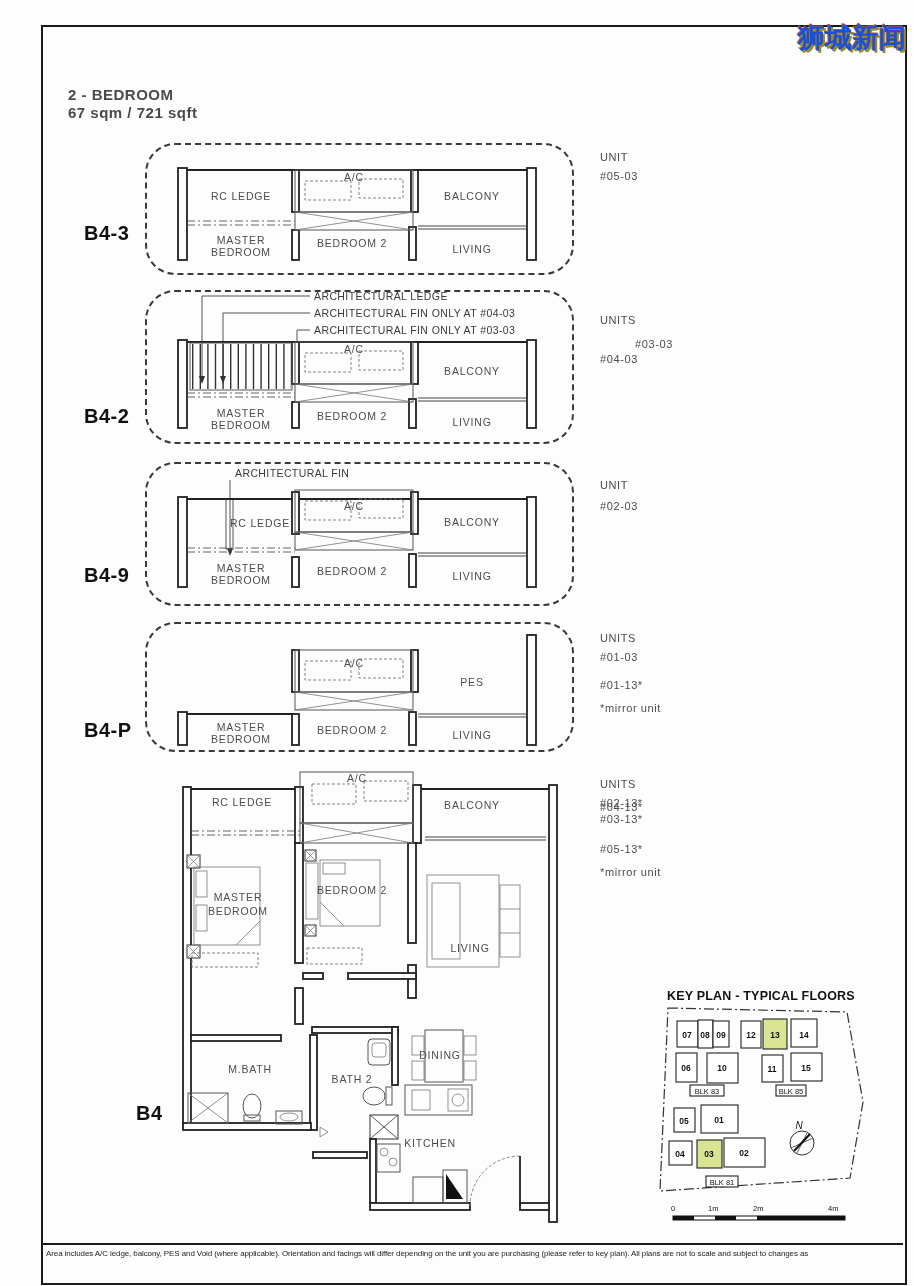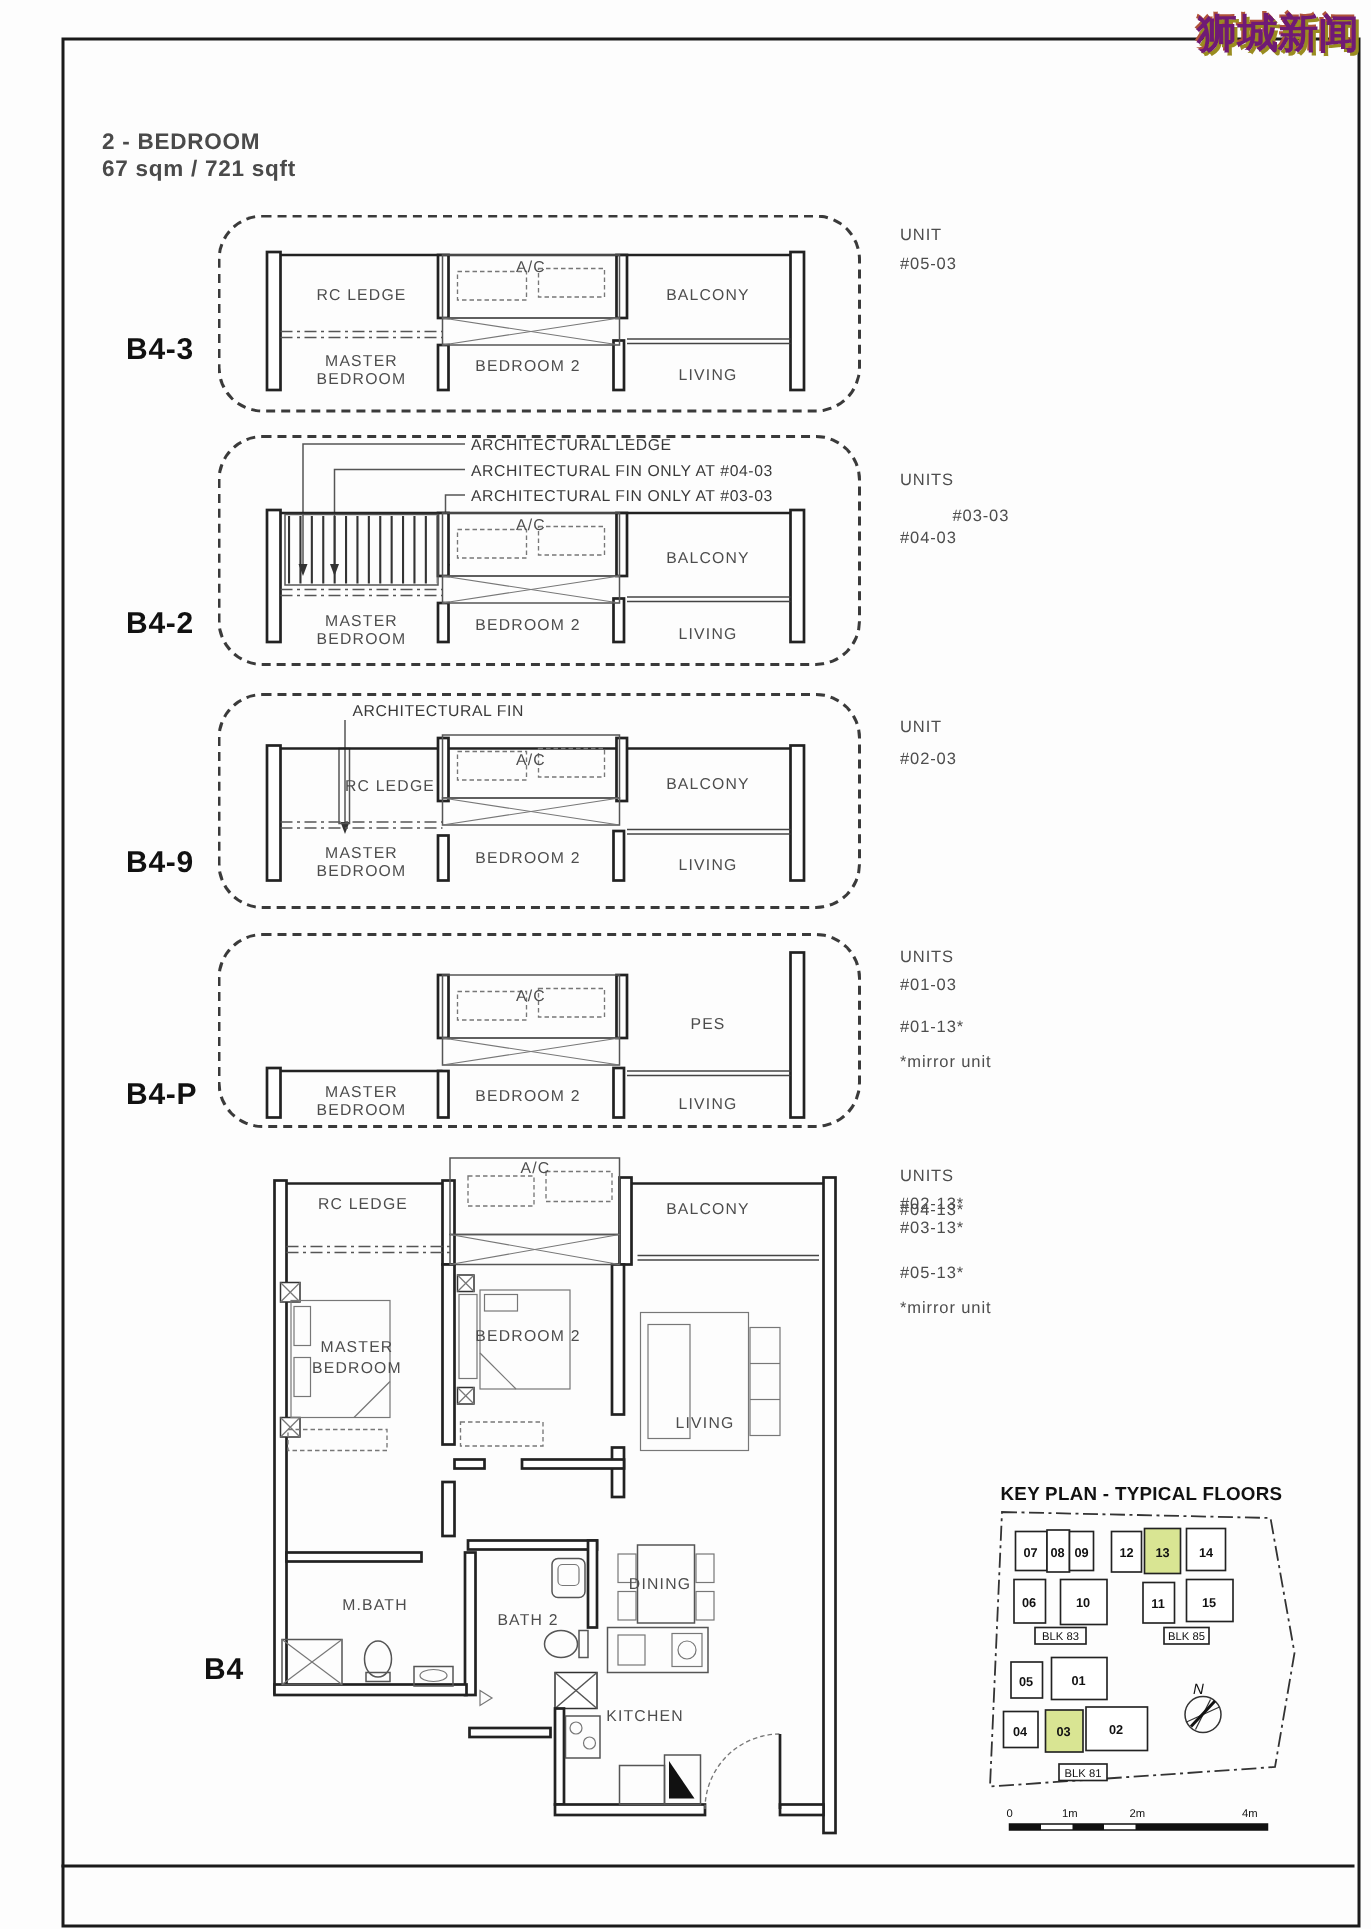--- a/index.html
+++ b/index.html
@@ -34,21 +34,21 @@
   
   .kpcell{fill:#ffffff;stroke:#222;stroke-width:1.1;}
   .kpcell.hl{fill:#d9e593;}
   .kpnum{font-size:8.5px;font-weight:bold;fill:#111;text-anchor:middle;}
   .kpblk{font-size:7.5px;fill:#111;text-anchor:middle;}
   .kptitle{font-size:12.5px;font-weight:bold;fill:#111;letter-spacing:.2px;}
   .kpscale{font-size:7.5px;fill:#111;}
   
   #disclaimer{left:46px;top:1248px;width:856px;font-size:8px;color:#1d1d1d;line-height:1.6;letter-spacing:-.1px;white-space:nowrap;}
   
-  #wmTop{right:8px;top:4px;font-size:27px;font-weight:bold;color:#701a75;
+  #wmTop{right:8px;top:20px;font-size:27px;font-weight:bold;color:#1d4ed8;
          text-shadow:2px 2px 0 #9a8c20,-1px -1px 0 #b0533a;z-index:9;margin-left:30px;}
   #wmBottom{left:6px;top:1242px;font-size:33px;font-weight:bold;color:#ffec3d;
          text-shadow:2px 2px 0 #8f8413,-1px -1px 0 #8f8413,1px -1px 0 #8f8413;z-index:9;letter-spacing:1px;}
 </style>
 </head>
 <body>
 
 <div id="page">
 
   <div class="abs" id="frame"></div>
@@ -428,17 +428,18 @@
       <text class="kpscale" x="103" y="226">2m</text>
       <text class="kpscale" x="178" y="226">4m</text>
       <rect x="23" y="231" width="172" height="4" fill="#fff" stroke="#111" stroke-width="1"></rect>
       <rect x="23" y="231" width="21" height="4" fill="#111"></rect>
       <rect x="65" y="231" width="21" height="4" fill="#111"></rect>
       <rect x="107" y="231" width="88" height="4" fill="#111"></rect>
     </g>
   </svg>
 
   <div class="abs" id="disclaimer">
+    <span style="display:block;">Area includes A/C ledge, balcony, PES and Void (where applicable). Orientation and facings will differ depending on the unit you are purchasing (please refer to key plan). All plans are not to scale and subject to changes as</span>
   </div>
 
   <div class="abs" id="wmTop">狮城新闻</div>
 
 </div>
 
 </body></html>

